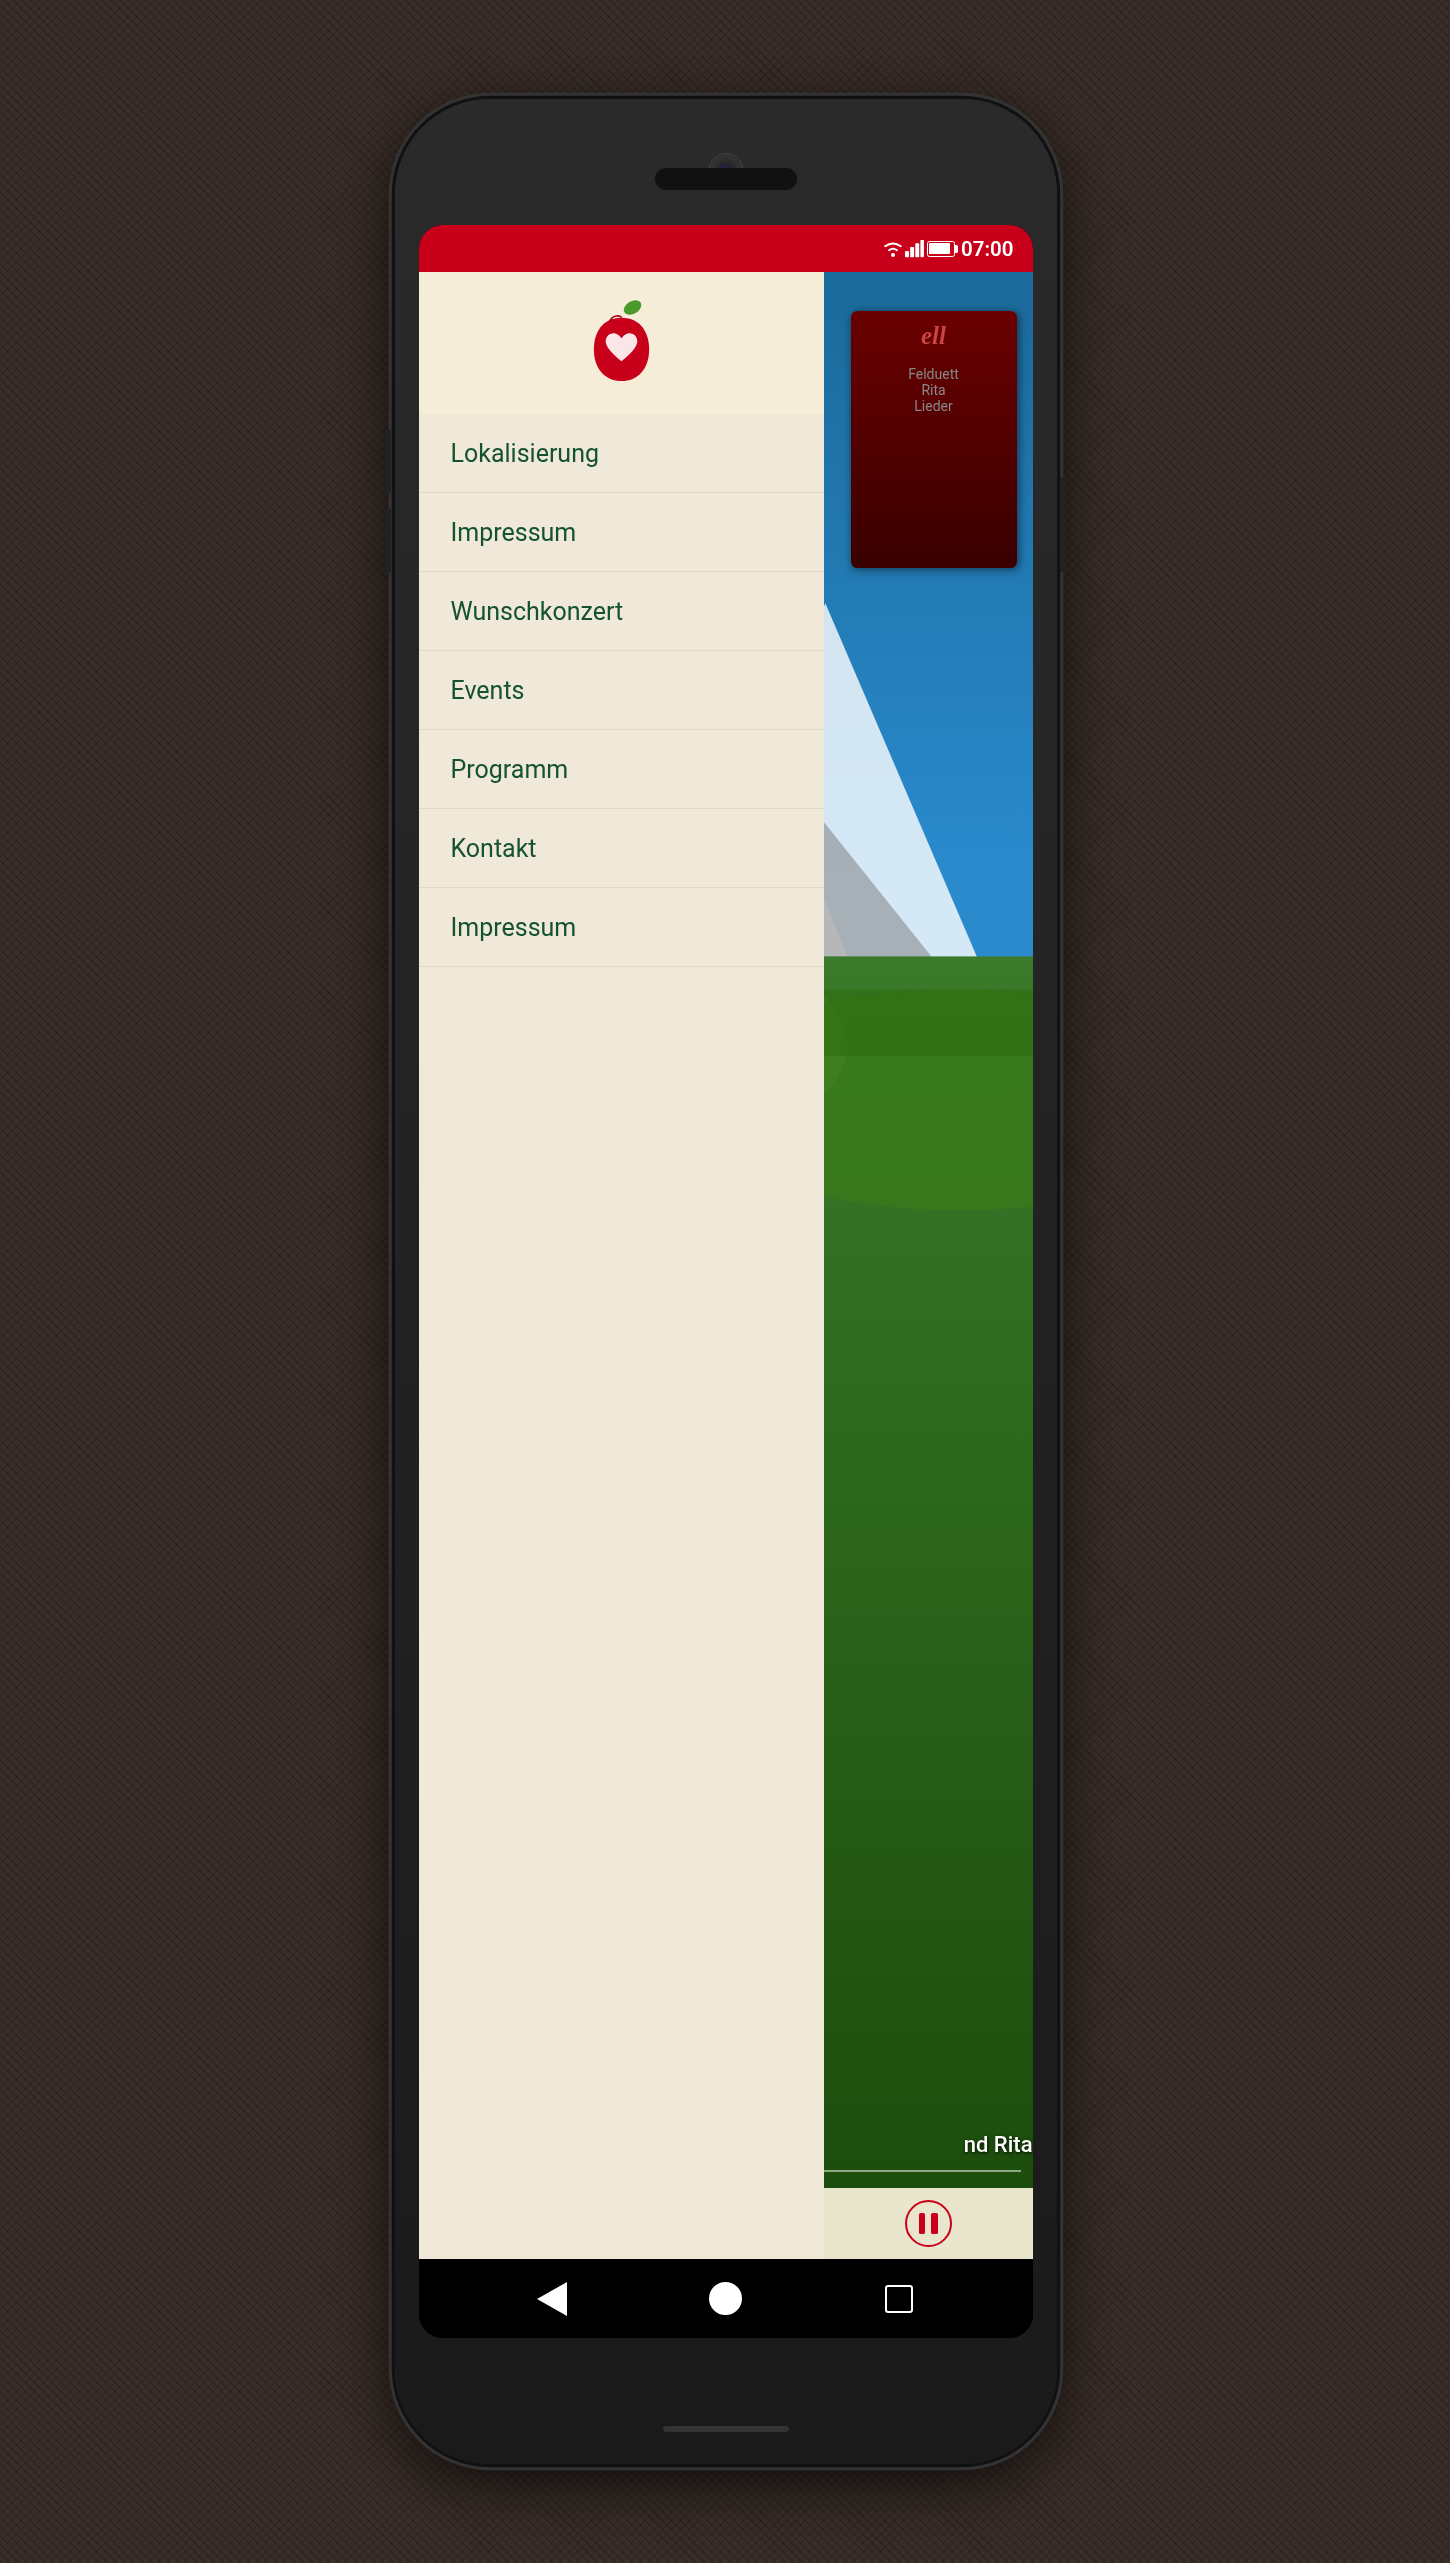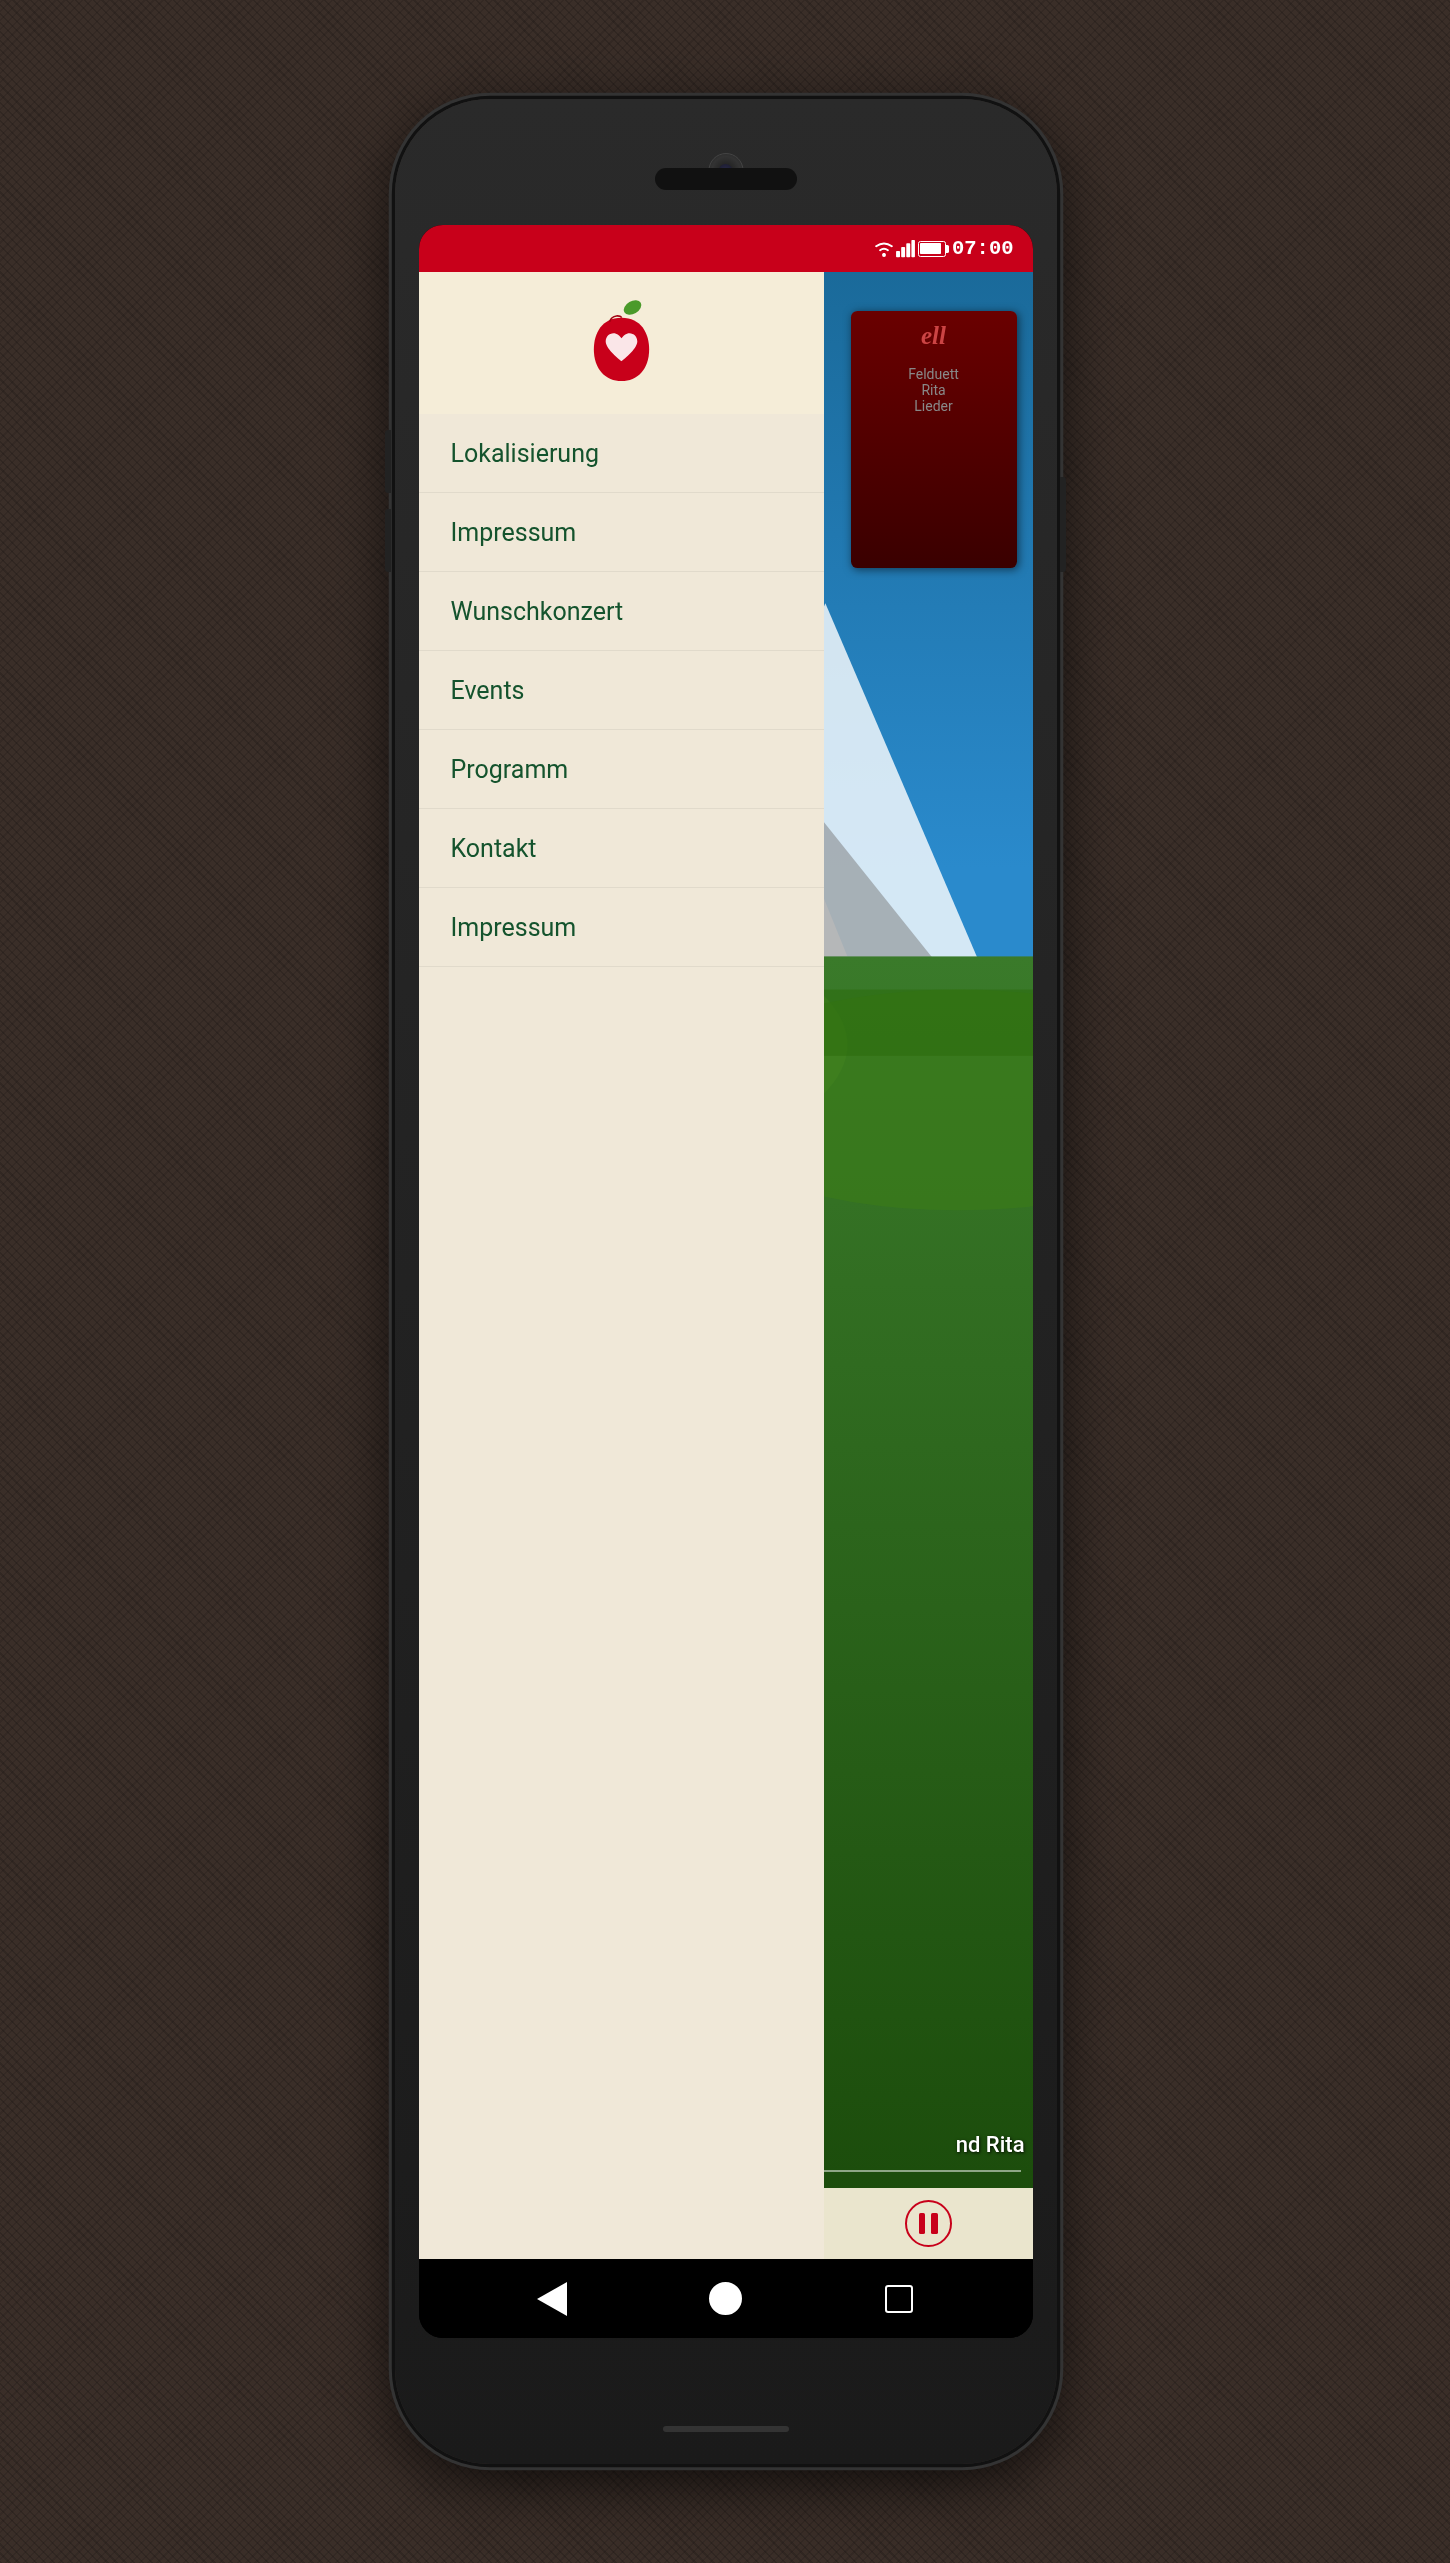--- a/index.html
+++ b/index.html
@@ -120,21 +120,20 @@
       display: flex;
       align-items: center;
       justify-content: flex-end;
       padding: 0 19px;
       flex-shrink: 0;
     }
 
     .status-icons {
       display: flex;
       align-items: center;
-      font-family: Liberation Mono, monospace;
     }
 
     .battery-icon {
       width: 28px;
       height: 16px;
       border: 1.6px solid white;
       border-radius: 2.4px;
       position: relative;
       margin-left: 3.2px;
     }
@@ -385,21 +384,21 @@
           <rect x="0" y="650" width="780" height="60" fill="#2a6a0a" opacity="0.5"></rect>
         </svg>
 
         
         <div style="position:absolute; top:39px; right:16px; width:166px; height:257px; background:linear-gradient(180deg,#6a0000 0%,#3a0000 100%); border-radius:6.3px; overflow:hidden; box-shadow: 1.6px 1.6px 8px rgba(0,0,0,0.5);">
           <div style="padding:11px; color:#cc4444; font-style:italic; font-weight:bold; font-size:25px; font-family:serif; text-align:center;">ell</div>
           <div style="padding:4.7px 11px; color:#888; font-size:14px; text-align:center;">Felduett<br>Rita<br><span>Lieder</span></div>
         </div>
 
         
-        <div style="position:absolute; bottom:102px; right:8px; color:white; font-size:22px; font-weight:500; text-shadow:0.8px 0.8px 3.2px rgba(0,0,0,0.9); z-index:3;">nd Rita</div>
+        <div style="position:absolute; bottom:102px; right:0; color:white; font-size:22px; font-weight:500; text-shadow:0.8px 0.8px 3.2px rgba(0,0,0,0.9); z-index:3;">nd Rita</div>
 
         
         <div style="position:absolute; bottom:87px; right:12px; left:35%; height:1.6px; background:rgba(255,255,255,0.5); z-index:3;"></div>
       </div>
 
       <div class="drawer">
 
         <div class="drawer-logo-area">
 
           <svg width="79" height="91" viewBox="0 0 100 115">

